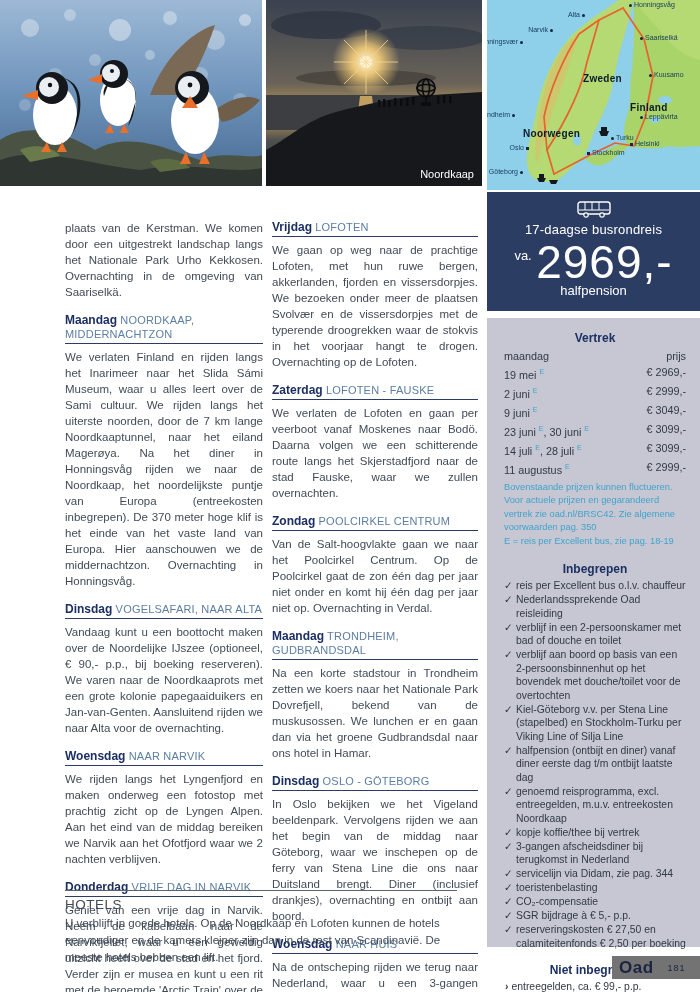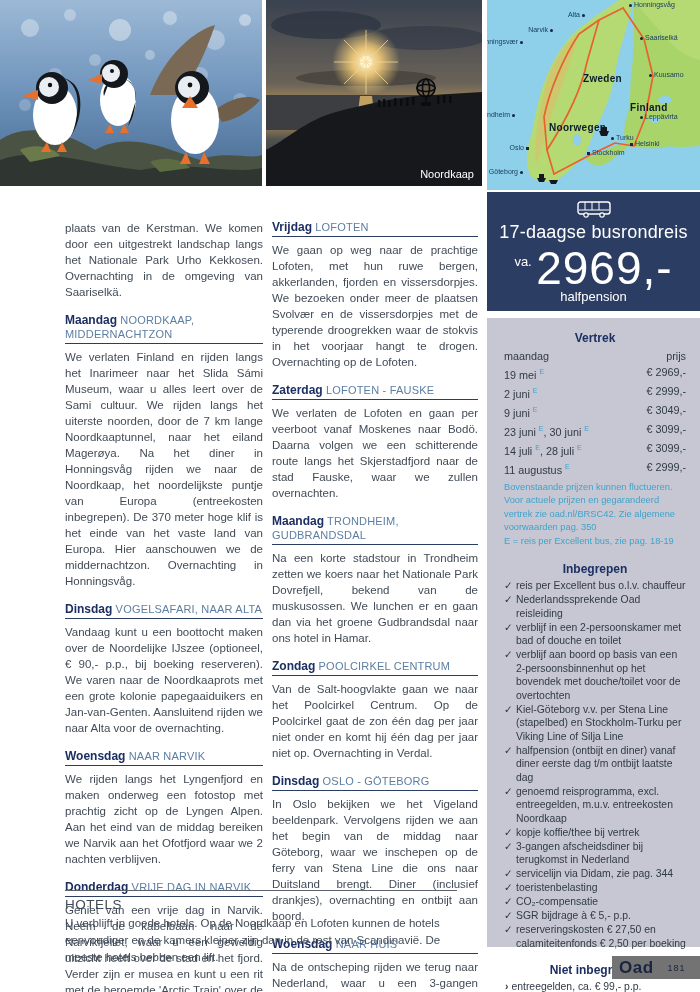--- a/index.html
+++ b/index.html
@@ -16,21 +16,21 @@
   .map-box{position:absolute;left:487px;top:0;width:213px;height:190px;overflow:hidden;}
   .map-labels{position:absolute;left:0;top:0;width:100%;height:100%;}
   .map-label{position:absolute;white-space:nowrap;color:#173a5e;font-size:7px;line-height:7px;}
   .map-label.country{font-weight:bold;color:#0c1b2a;font-size:10px;letter-spacing:.3px;}
   .map-label .marker{display:inline-block;width:3px;height:3px;background:#16263c;margin-right:2px;vertical-align:middle;}
   .map-label .marker.dot{border-radius:50%;}
 
   
   .price-box{position:absolute;left:487px;top:192px;width:213px;height:119px;background:#2c3d63;
              color:#fff;text-align:center;}
-  .price-duration{font-size:18px;margin-top:30px;letter-spacing:.2px;}
+  .price-duration{font-size:13px;margin-top:30px;letter-spacing:.2px;}
   .price-line{margin-top:-2px;white-space:nowrap;}
   .price-prefix{font-size:13px;vertical-align:18px;}
   .price-value{font-size:46px;letter-spacing:1px;}
   .price-board{font-size:13px;margin-top:-6px;}
   .bus-icon{position:absolute;left:50%;top:9px;transform:translateX(-50%);}
 
   
   .sidebar{position:absolute;left:487px;top:318px;width:213px;height:629px;background:#c6c7d2;
            box-sizing:border-box;padding:13px 14px 0 17px;color:#303a46;}
   .sb-title{font-size:12px;font-weight:bold;color:#1c2f62;margin:0 0 3px 0;text-align:center;}
@@ -222,21 +222,21 @@
         <path d="M112,131 l10,0 l-2,5 l-6,0 Z"></path>
           <rect x="114" y="127" width="6" height="4"></rect>
         <path d="M50,178 l9,0 l-2,4 l-5,0 Z"></path>
           <rect x="52" y="174" width="5" height="4"></rect>
         <path d="M62,180 l9,0 l-2,4 l-5,0 Z"></path>
       </g>
     </svg>
     <div class="map-labels" id="map-labels">
         <span class="map-label country" style="left: 96px; top: 75px;">Zweden</span>
         <span class="map-label country" style="left: 143px; top: 104px;">Finland</span>
-        <span class="map-label country" style="left: 36px; top: 124px; margin-left: 26px;">Noorwegen</span>
+        <span class="map-label country" style="left: 36px; top: 130px;">Noorwegen</span>
         <span class="map-label" style="top: 1px; left: 142px;"><span class="marker dot"></span>Honningsvåg</span>
         <span class="map-label" style="top: 11px; right: 115px;">Alta<span class="marker dot" style="margin-left: 2px; margin-right: 0px;"></span></span>
         <span class="map-label" style="top: 26px; right: 147px;">Narvik<span class="marker dot" style="margin-left: 2px; margin-right: 0px;"></span></span>
         <span class="map-label" style="top: 38px; right: 177px;">Henningsvær<span class="marker dot" style="margin-left: 2px; margin-right: 0px;"></span></span>
         <span class="map-label" style="top: 34px; left: 153px;"><span class="marker dot"></span>Saariselkä</span>
         <span class="map-label" style="top: 71px; left: 162px;"><span class="marker dot"></span>Kuusamo</span>
         <span class="map-label" style="top: 111px; right: 185px;">Trondheim<span class="marker dot" style="margin-left: 2px; margin-right: 0px;"></span></span>
         <span class="map-label" style="top: 113px; left: 153px;"><span class="marker dot"></span>Leppävirta</span>
         <span class="map-label" style="top: 134px; left: 124px;"><span class="marker dot"></span>Turku</span>
         <span class="map-label" style="top: 140px; left: 143px;"><span class="marker "></span>Helsinki</span>
@@ -348,26 +348,26 @@
   <div class="col col2" id="col2">
       <section class="day">
         <h3 class="day-head"><b>Vrijdag</b><span> LOFOTEN</span></h3>
         <p class="day-text">We gaan op weg naar de prachtige Lofoten, met hun ruwe bergen, akkerlanden, fjorden en vissersdorpjes. We bezoeken onder meer de plaatsen Svolvær en de vissersdorpjes met de typerende droogrekken waar de stokvis in het voorjaar hangt te drogen. Overnachting op de Lofoten.</p>
       </section>
       <section class="day">
         <h3 class="day-head"><b>Zaterdag</b><span> LOFOTEN - FAUSKE</span></h3>
         <p class="day-text">We verlaten de Lofoten en gaan per veerboot vanaf Moskenes naar Bodö. Daarna volgen we een schitterende route langs het Skjerstadfjord naar de stad Fauske, waar we zullen overnachten.</p>
       </section>
       <section class="day">
+        <h3 class="day-head"><b>Zondag</b><span> POOLCIRKEL CENTRUM</span></h3>
+        <p class="day-text">Van de Salt-hoogvlakte gaan we naar het Poolcirkel Centrum. Op de Poolcirkel gaat de zon één dag per jaar niet onder en komt hij één dag per jaar niet op. Overnachting in Verdal.</p>
+      </section>
+      <section class="day">
         <h3 class="day-head"><b>Maandag</b><span> TRONDHEIM, GUDBRANDSDAL</span></h3>
         <p class="day-text">Na een korte stadstour in Trondheim zetten we koers naar het Nationale Park Dovrefjell, bekend van de muskusossen. We lunchen er en gaan dan via het groene Gudbrandsdal naar ons hotel in Hamar.</p>
-      </section>
-      <section class="day">
-        <h3 class="day-head"><b>Zondag</b><span> POOLCIRKEL CENTRUM</span></h3>
-        <p class="day-text">Van de Salt-hoogvlakte gaan we naar het Poolcirkel Centrum. Op de Poolcirkel gaat de zon één dag per jaar niet onder en komt hij één dag per jaar niet op. Overnachting in Verdal.</p>
       </section>
       <section class="day">
         <h3 class="day-head"><b>Dinsdag</b><span> OSLO - GÖTEBORG</span></h3>
         <p class="day-text">In Oslo bekijken we het Vigeland beeldenpark. Vervolgens rijden we aan het begin van de middag naar Göteborg, waar we inschepen op de ferry van Stena Line die ons naar Duitsland brengt. Diner (inclusief drankjes), overnachting en ontbijt aan boord.</p>
       </section>
       <section class="day">
         <h3 class="day-head"><b>Woensdag</b><span> NAAR HUIS</span></h3>
         <p class="day-text">Na de ontscheping rijden we terug naar Nederland, waar u een 3-gangen afscheids­diner wacht.</p>
       </section>
     </div>

